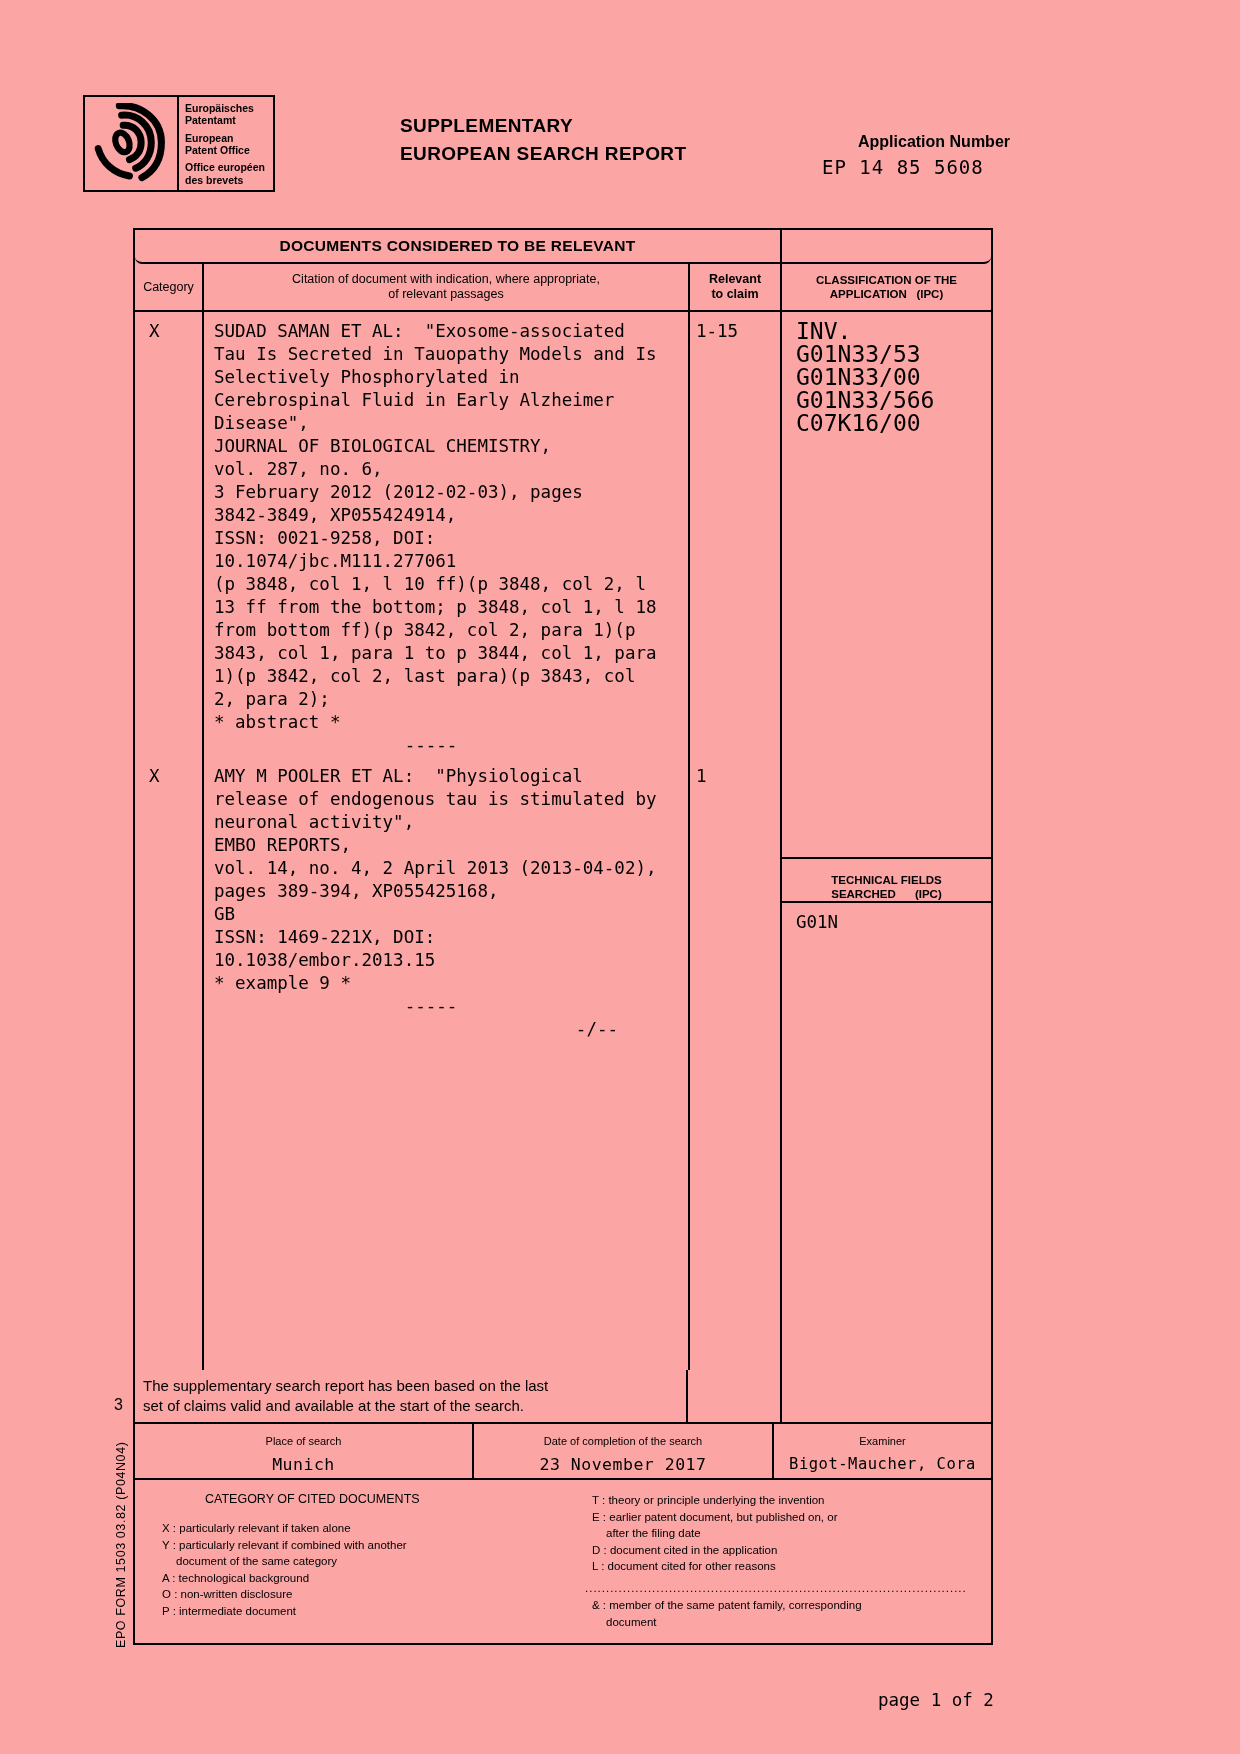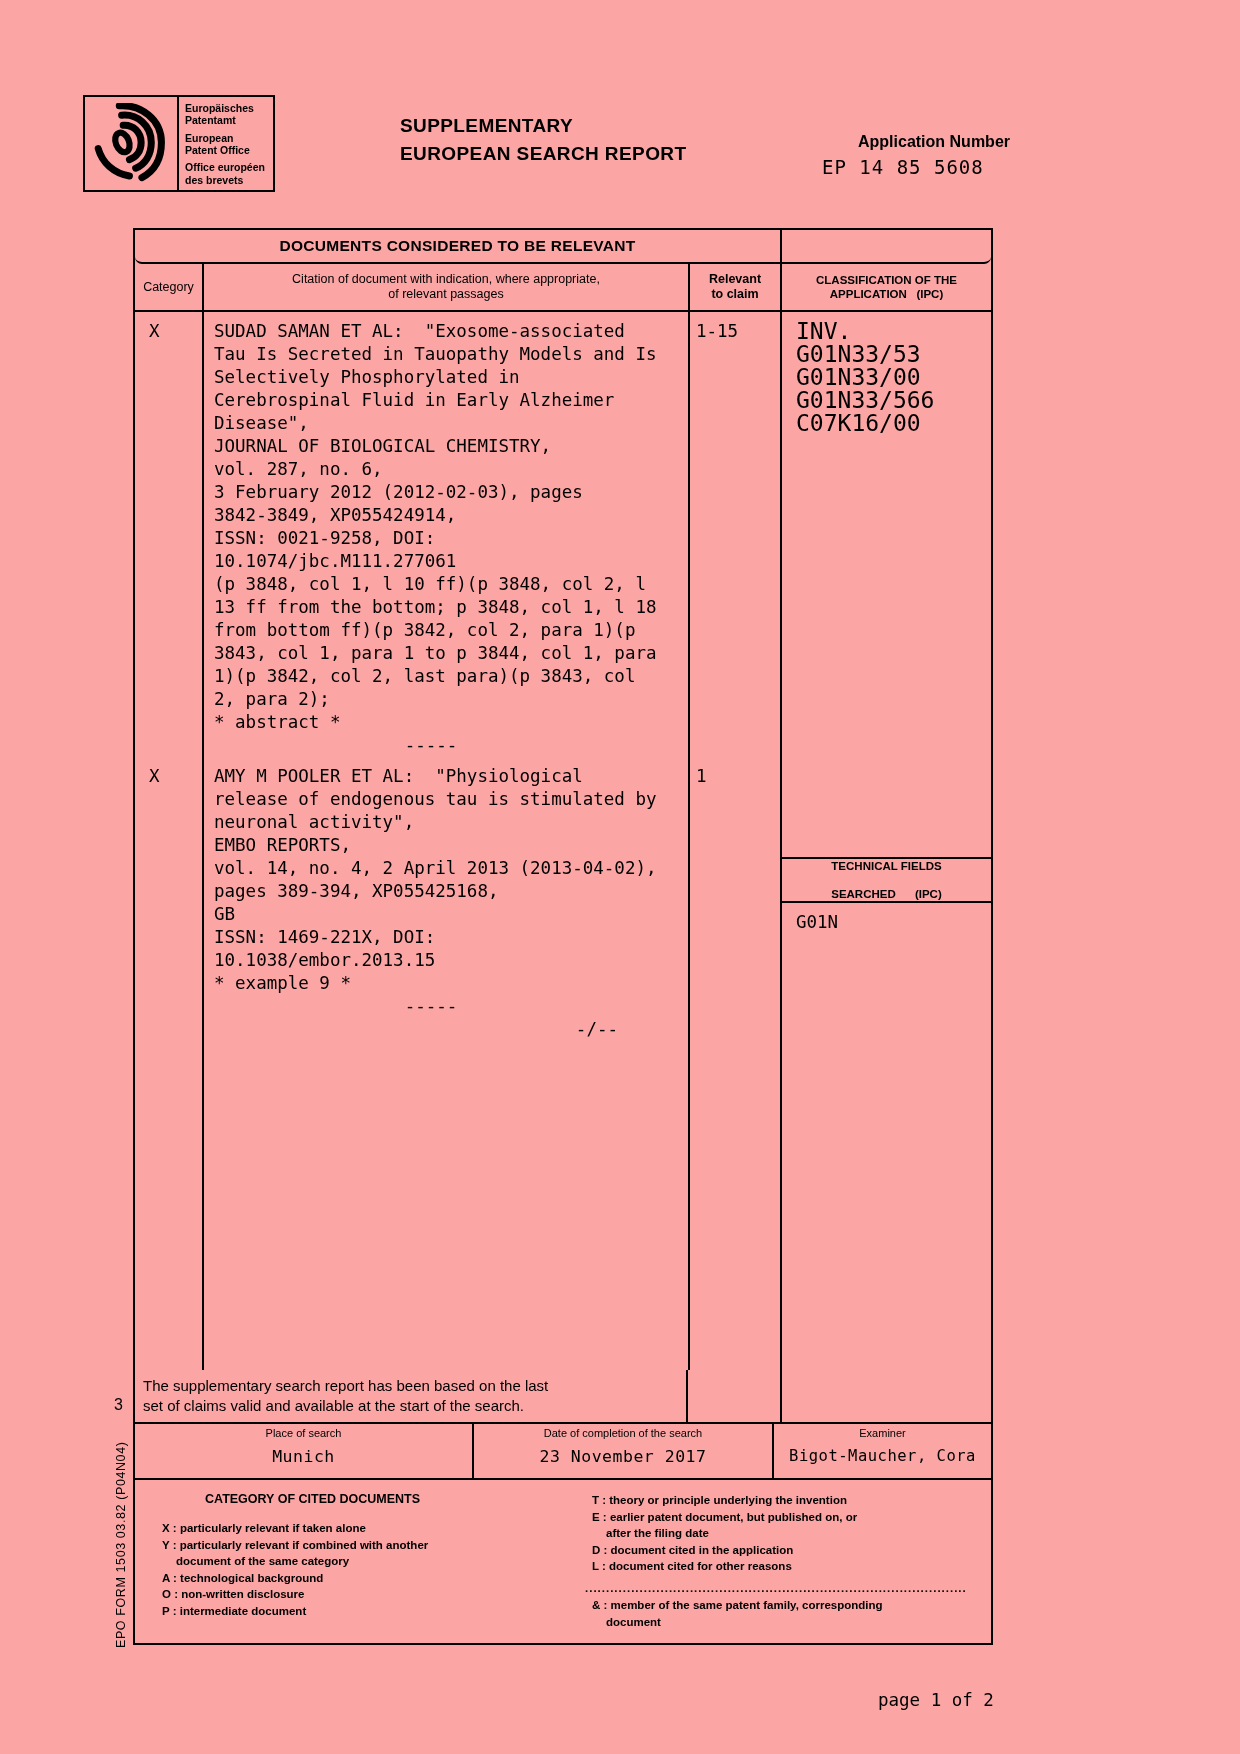--- a/index.html
+++ b/index.html
@@ -52,38 +52,38 @@
                font-size:17.5px; line-height:23px; }
   .sep-line { text-align:center; padding-right:40px; }
   .filler { flex:1 1 auto; display:flex; }
   .cont-mark { width:486px; border-left:2px solid #000; font-size:17.5px; line-height:23px;
                text-align:right; padding-right:70px; }
 
   .body-right { flex:1; border-left:2px solid #000; display:flex; flex-direction:column; }
   .cls-codes { padding:8px 8px 0 14px; font-size:23px; line-height:23px; }
   .tech-spacer { height:422px; }
   .tech-box { border-top:2px solid #000; border-bottom:2px solid #000; height:46px;
-              display:flex; flex-direction:column; align-items:center; justify-content:space-between; }
+              display:flex; flex-direction:column; align-items:center; justify-content:flex-end; }
   .tech-codes { padding:8px 0 0 14px; font-size:17.5px; line-height:23px; flex:1; }
 
   .note-row { display:flex; height:54px; border-bottom:2px solid #000; flex:0 0 auto; }
   .note-cell { width:553px; border-right:2px solid #000; padding:6px 0 0 8px;
                font-size:15px; line-height:20px; }
   .note-sp-rel { width:92px; }
   .note-sp-cls { flex:1; border-left:2px solid #000; }
 
   .sinfo-row { display:flex; height:56px; border-bottom:2px solid #000; flex:0 0 auto; text-align:center; }
-  .sinfo-cell { display:flex; flex-direction:column; align-items:center; padding-top:3px; }
+  .sinfo-cell { display:flex; flex-direction:column; align-items:center; padding-top:11px; }
   .sinfo-c1 { width:337px; }
   .sinfo-c2 { width:300px; border-left:2px solid #000; }
   .sinfo-c3 { width:219px; border-left:2px solid #000; }
   .sinfo-label { font-size:11px; line-height:13px; }
   .sinfo-value { font-size:16.5px; margin-top:7px; letter-spacing:.5px; }
 
-  .legend-row { flex:1 1 auto; display:flex; padding:10px 8px 6px 20px;font-weight:bold; }
+  .legend-row { flex:1 1 auto; display:flex; padding:10px 8px 6px 20px; }
   .legend-left { width:430px; }
   .legend-title { font-size:12.5px; margin:2px 0 14px 50px; }
   .legend-item { font-size:11.5px; line-height:16.5px; padding-left:7px; }
   .legend-right { flex:1; padding-top:2px; }
   .indent { padding-left:21px; }
   .dots-line { font-size:11.5px; line-height:16.5px; letter-spacing:1px; max-width:380px;
                overflow:hidden; white-space:nowrap; margin:5px 0 1px 0; }
 
   
   .sheet-number { position:absolute; left:114px; top:1396px; font-size:16px; }

